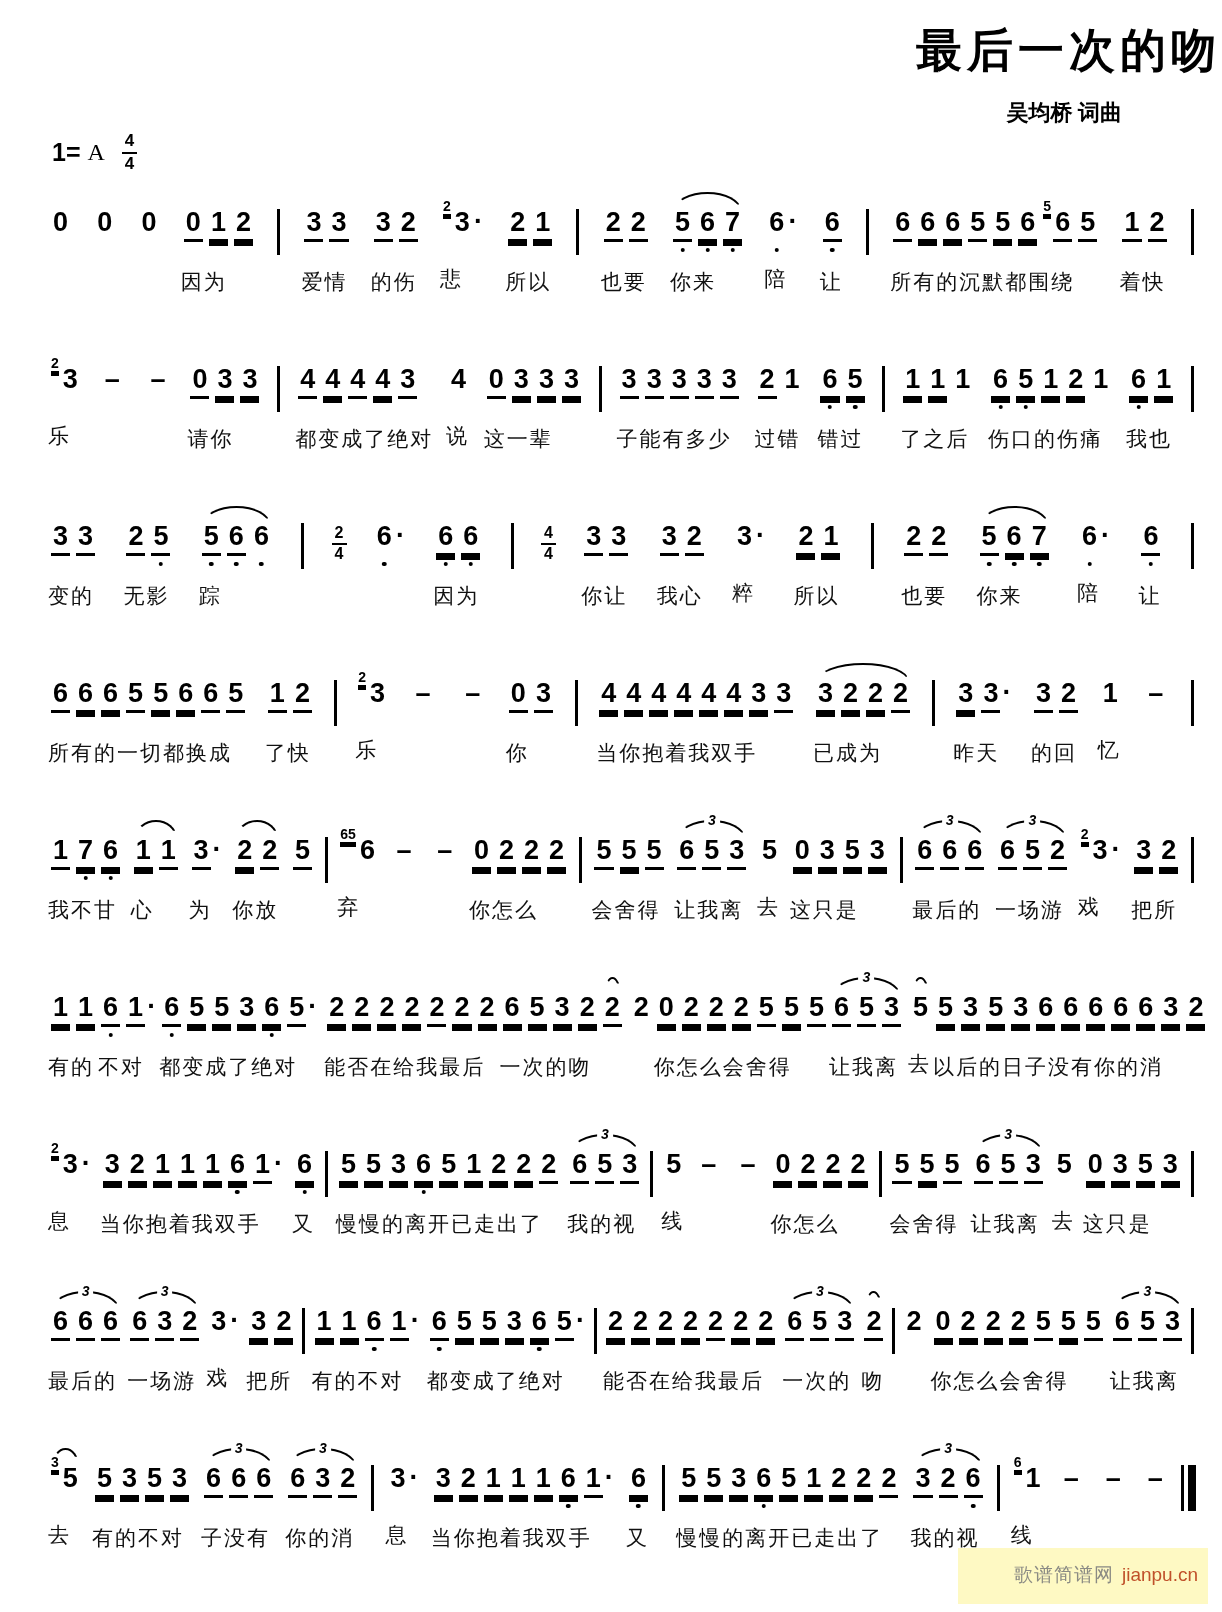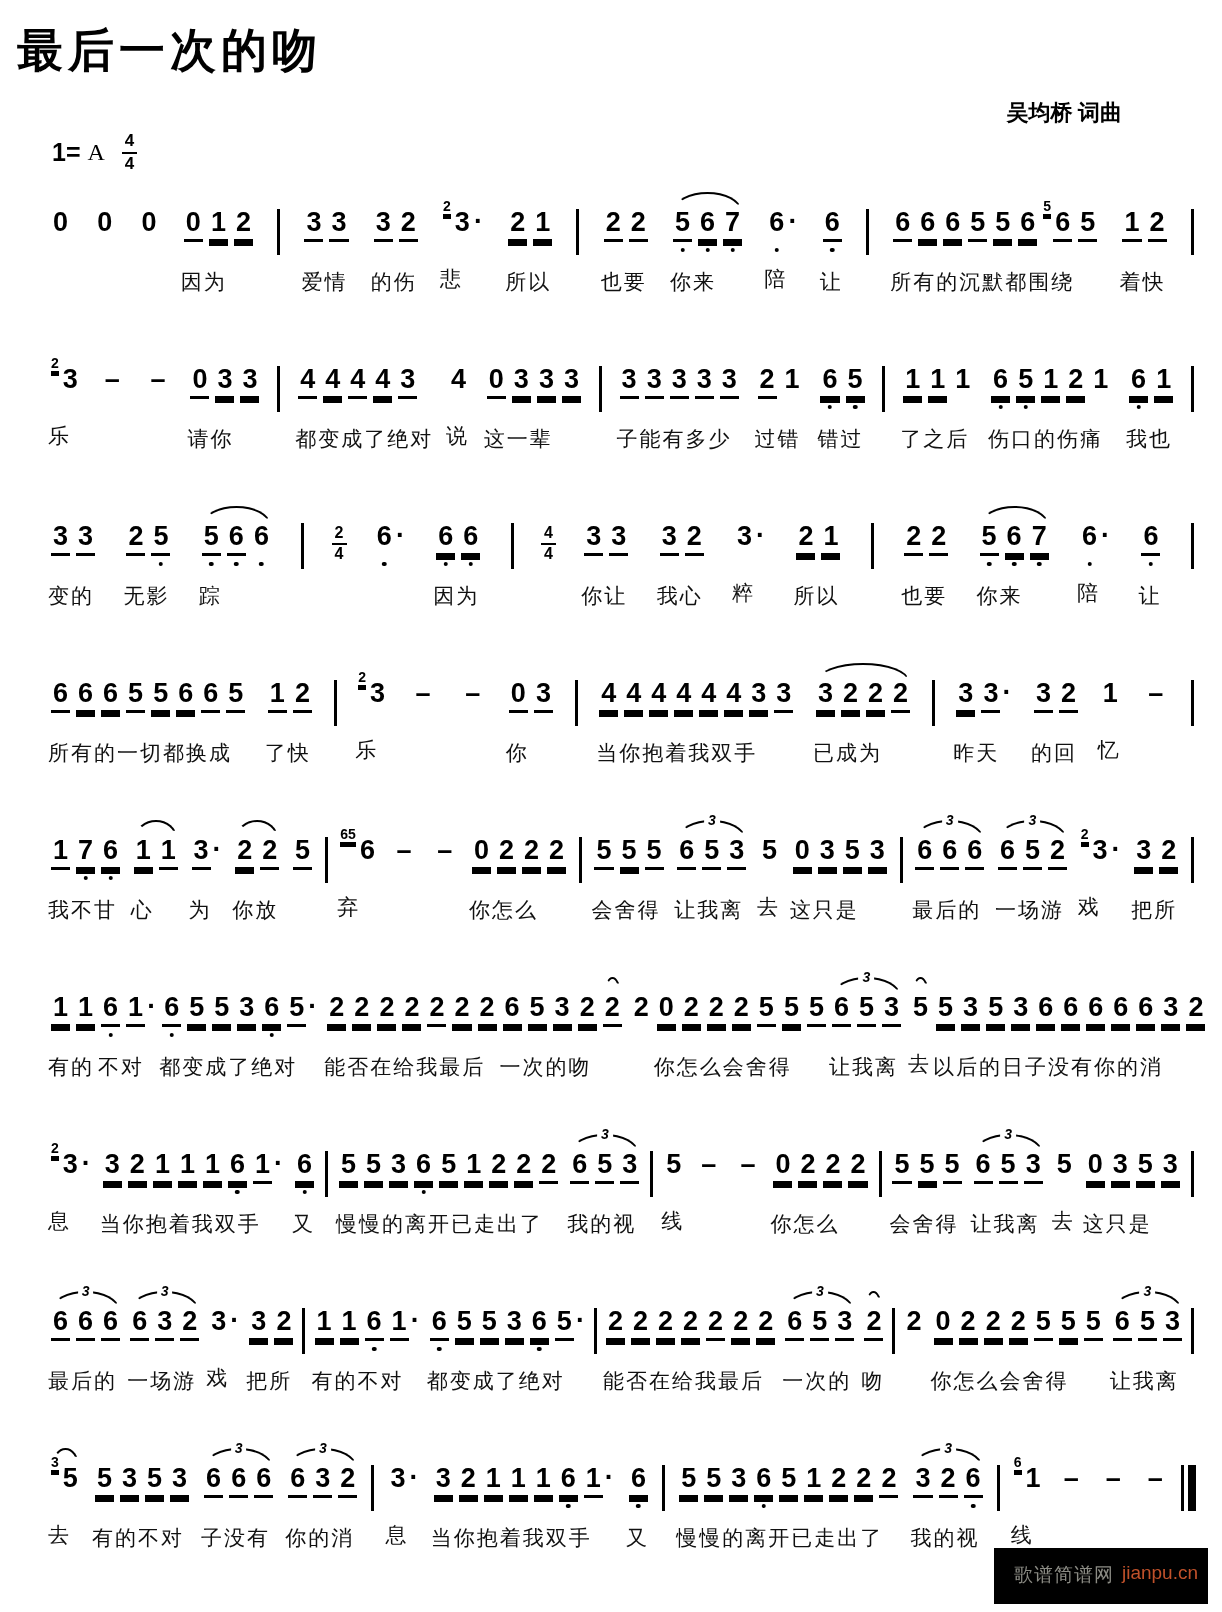--- a/index.html
+++ b/index.html
@@ -1,23 +1,22 @@
 <!DOCTYPE html>
 <html><head>
 <meta charset="utf-8">
 <style>
   html,body { margin:0; padding:0; }
   body {
     width:1222px; height:1612px; background:#ffffff; position:relative; overflow:hidden;
     font-family:"Liberation Sans","DejaVu Sans",sans-serif; color:#000;
   }
   .title {
-    text-align:left; padding-top:20px; font-size:46px; font-weight:bold; letter-spacing:5px;
+    text-align:right; padding-top:20px; font-size:46px; font-weight:bold; letter-spacing:5px;
     font-family:"Liberation Serif","DejaVu Serif",serif;
-    padding-left:17px;
   }
   .credit {
     text-align:right; padding-right:100px; margin-top:16px; font-size:22px; font-weight:bold;
     font-family:"Liberation Serif","DejaVu Serif",serif;
   }
   .keysig {
     padding-left:52px; margin-top:4px; display:flex; align-items:center; gap:7px;
     font-size:25px; font-weight:bold;
   }
   .keysig .tonic { font-family:"Liberation Serif","DejaVu Serif",serif; font-weight:normal; font-size:24px; }
@@ -60,22 +59,22 @@
   }
   .arc.tri::after {
     content:"3"; position:absolute; top:-9px; left:50%; transform:translateX(-50%);
     background:#fff; padding:0 4px; font-size:14px; font-style:italic; font-weight:700; line-height:1;
   }
   .lyric {
     margin-top:26px; font-size:21px; color:#111; white-space:nowrap; min-height:27px;
     letter-spacing:2px;
   }
   .watermark {
-    position:absolute; right:14px; bottom:8px; background:#000000;
-    padding:14px 10px 16px 20px; font-size:19px; display:flex; gap:8px; align-items:flex-start;
+    position:absolute; right:14px; bottom:8px; background:#fef9c3;
+    padding:14px 10px 16px 56px; font-size:19px; display:flex; gap:8px; align-items:center;
   }
   .watermark .site { color:#8b8b84; letter-spacing:1px; }
   .watermark .domain { color:#c0512a; font-weight:normal; }
 </style>
 </head>
 <body>
 
 <div class="title">最后一次的吻</div>
 <div class="credit">吴均桥 词曲</div>
 <div class="keysig">

